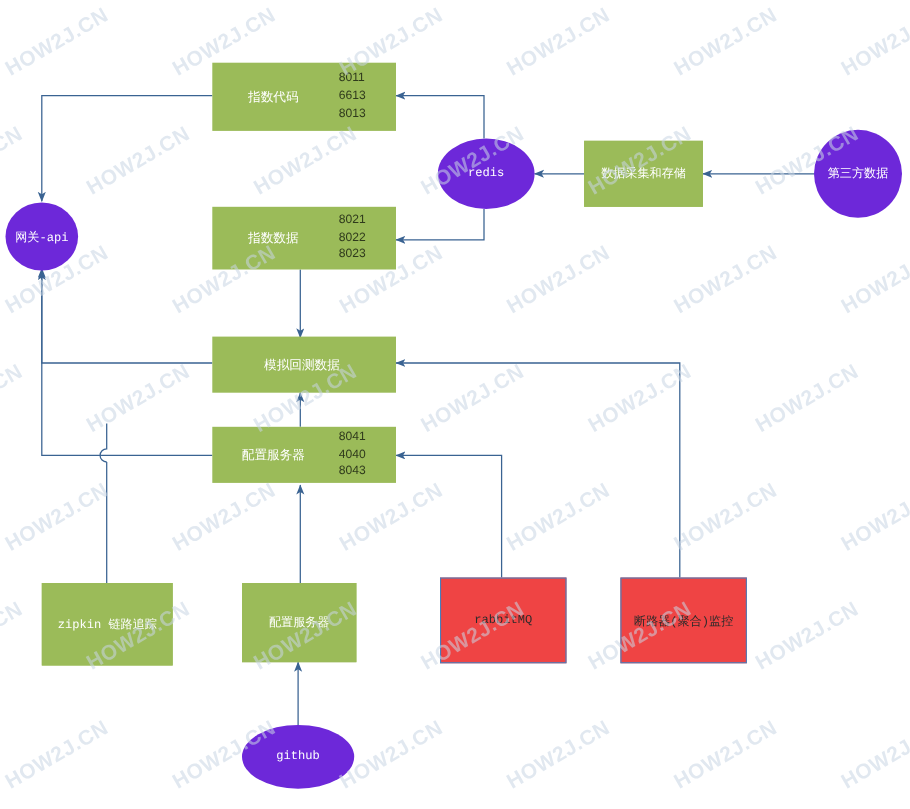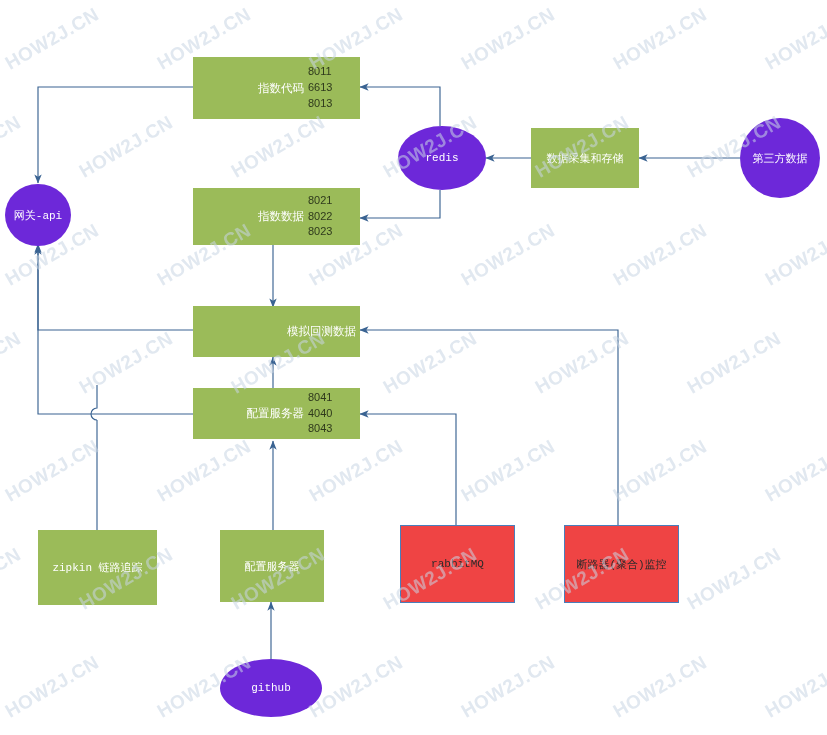--- a/index.html
+++ b/index.html
@@ -63,21 +63,21 @@
   .svc{
     position:absolute;
     box-sizing:border-box;
     background:#9bbb59;
     display:flex;
     align-items:center;
     z-index:3;
   }
   .svc .name{
     flex:1;
-    text-align:right;
+    text-align:center;
     color:#ffffff;
     font-size:11.5px;
     padding-right:4px;
     white-space:nowrap;
   }
   .svc .ports{
     width:52px;
     color:#2f3a1c;
     font-family:"Liberation Sans","DejaVu Sans",sans-serif;
     font-size:11px;

